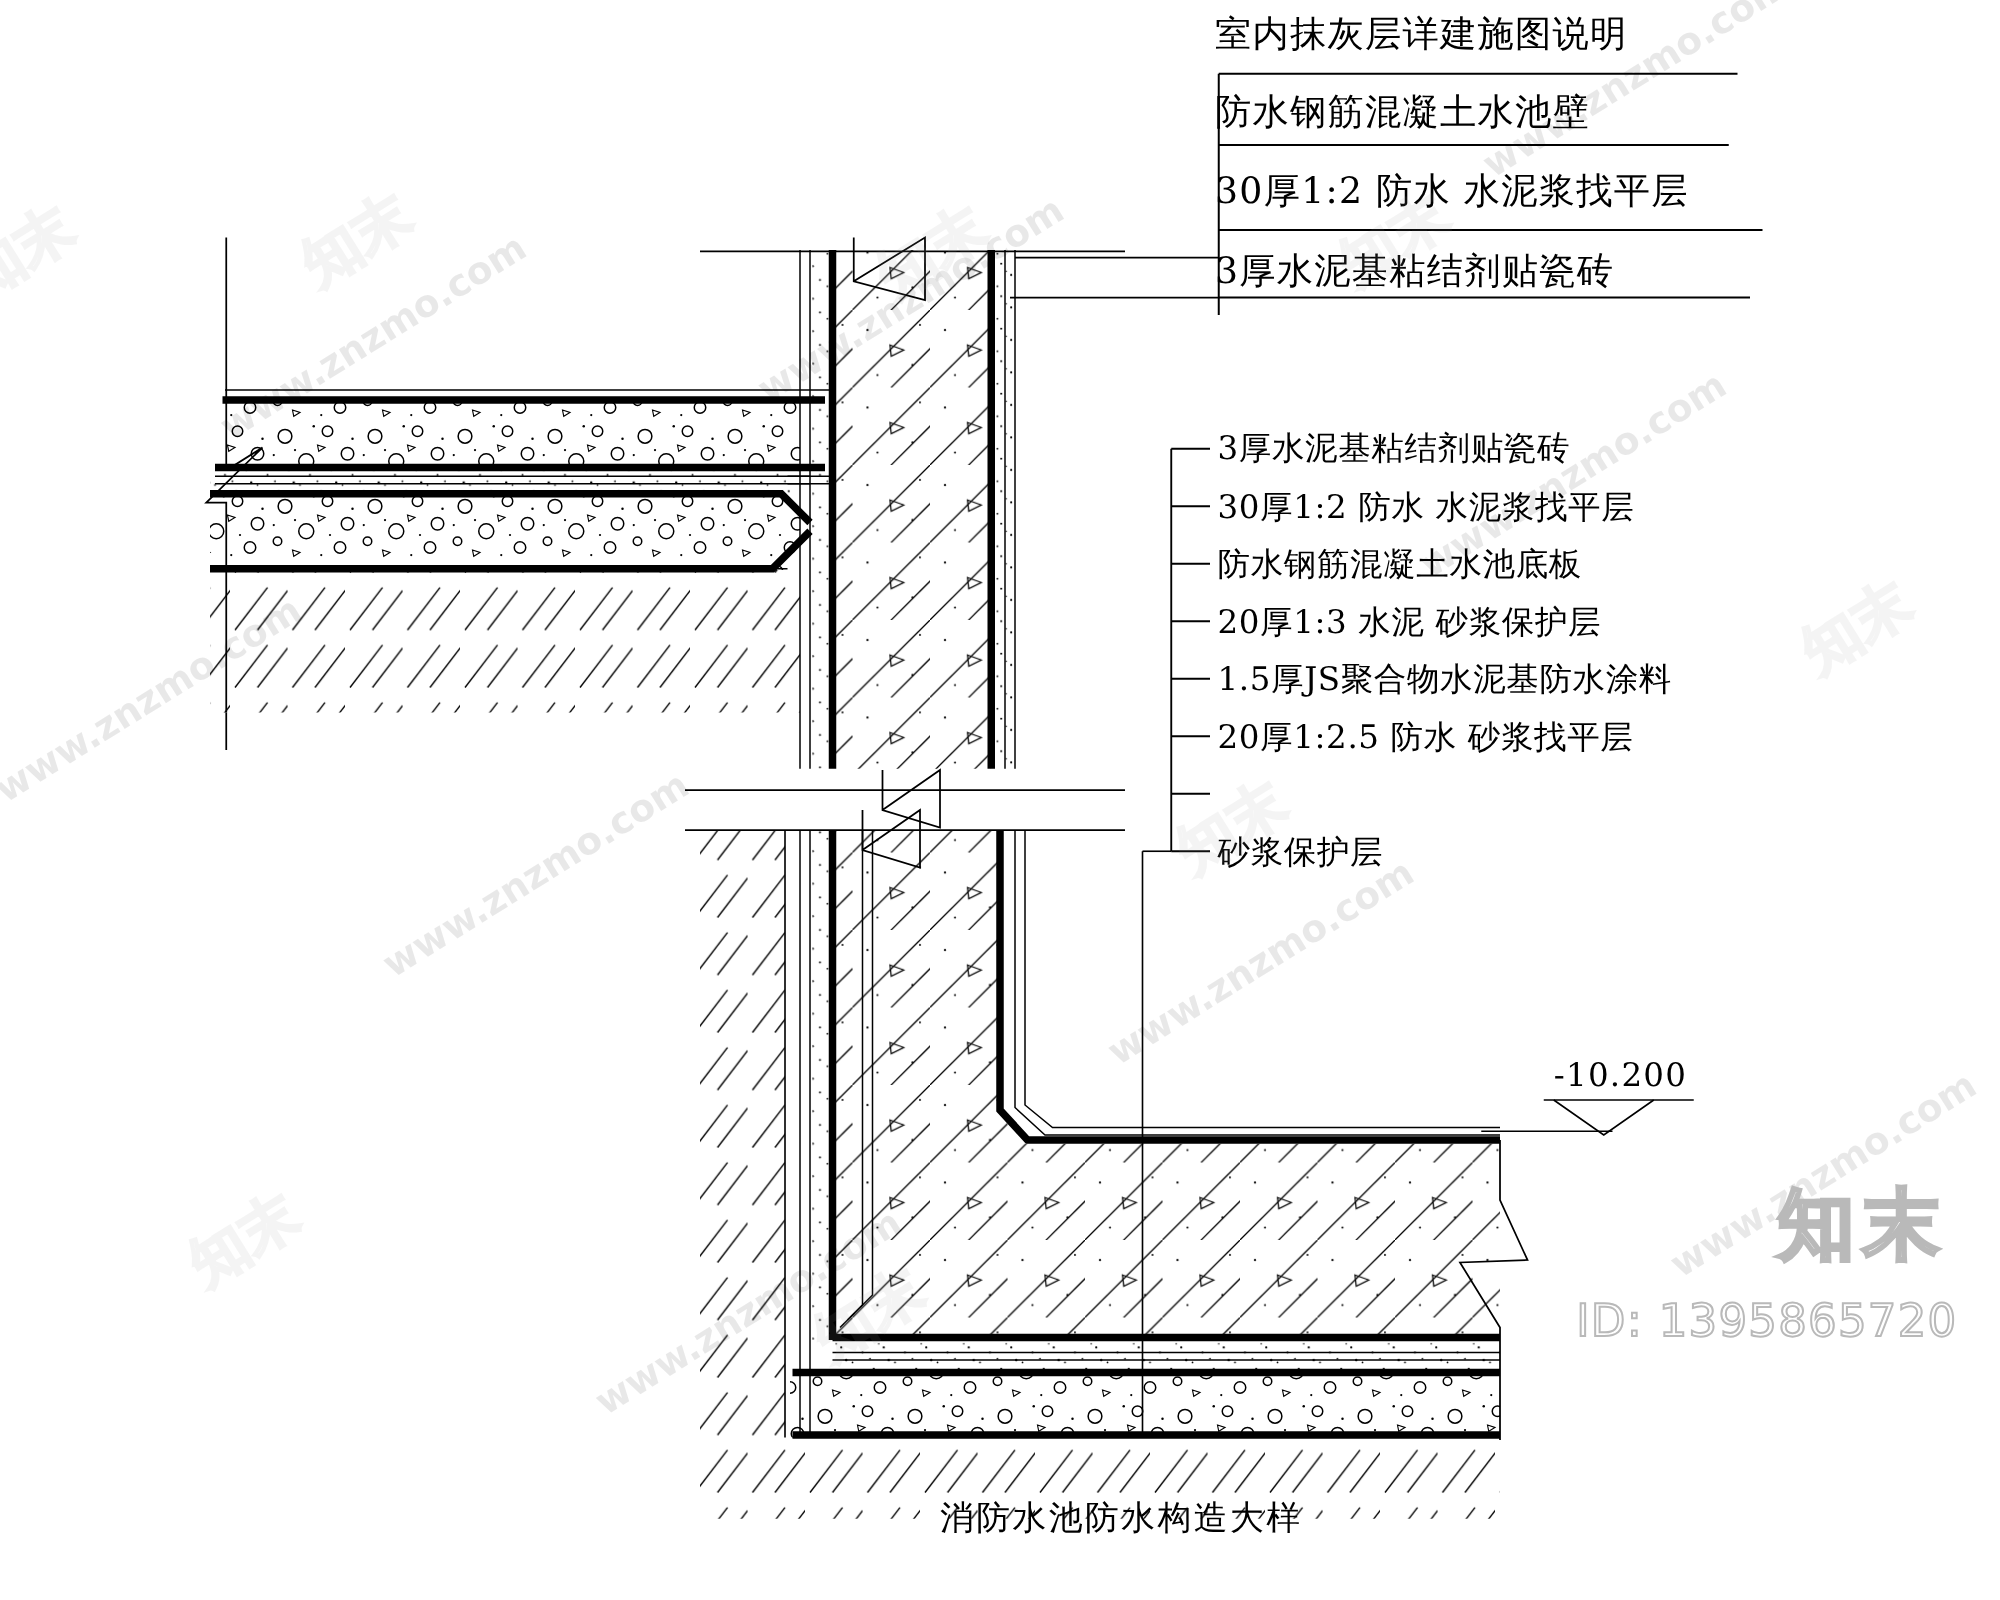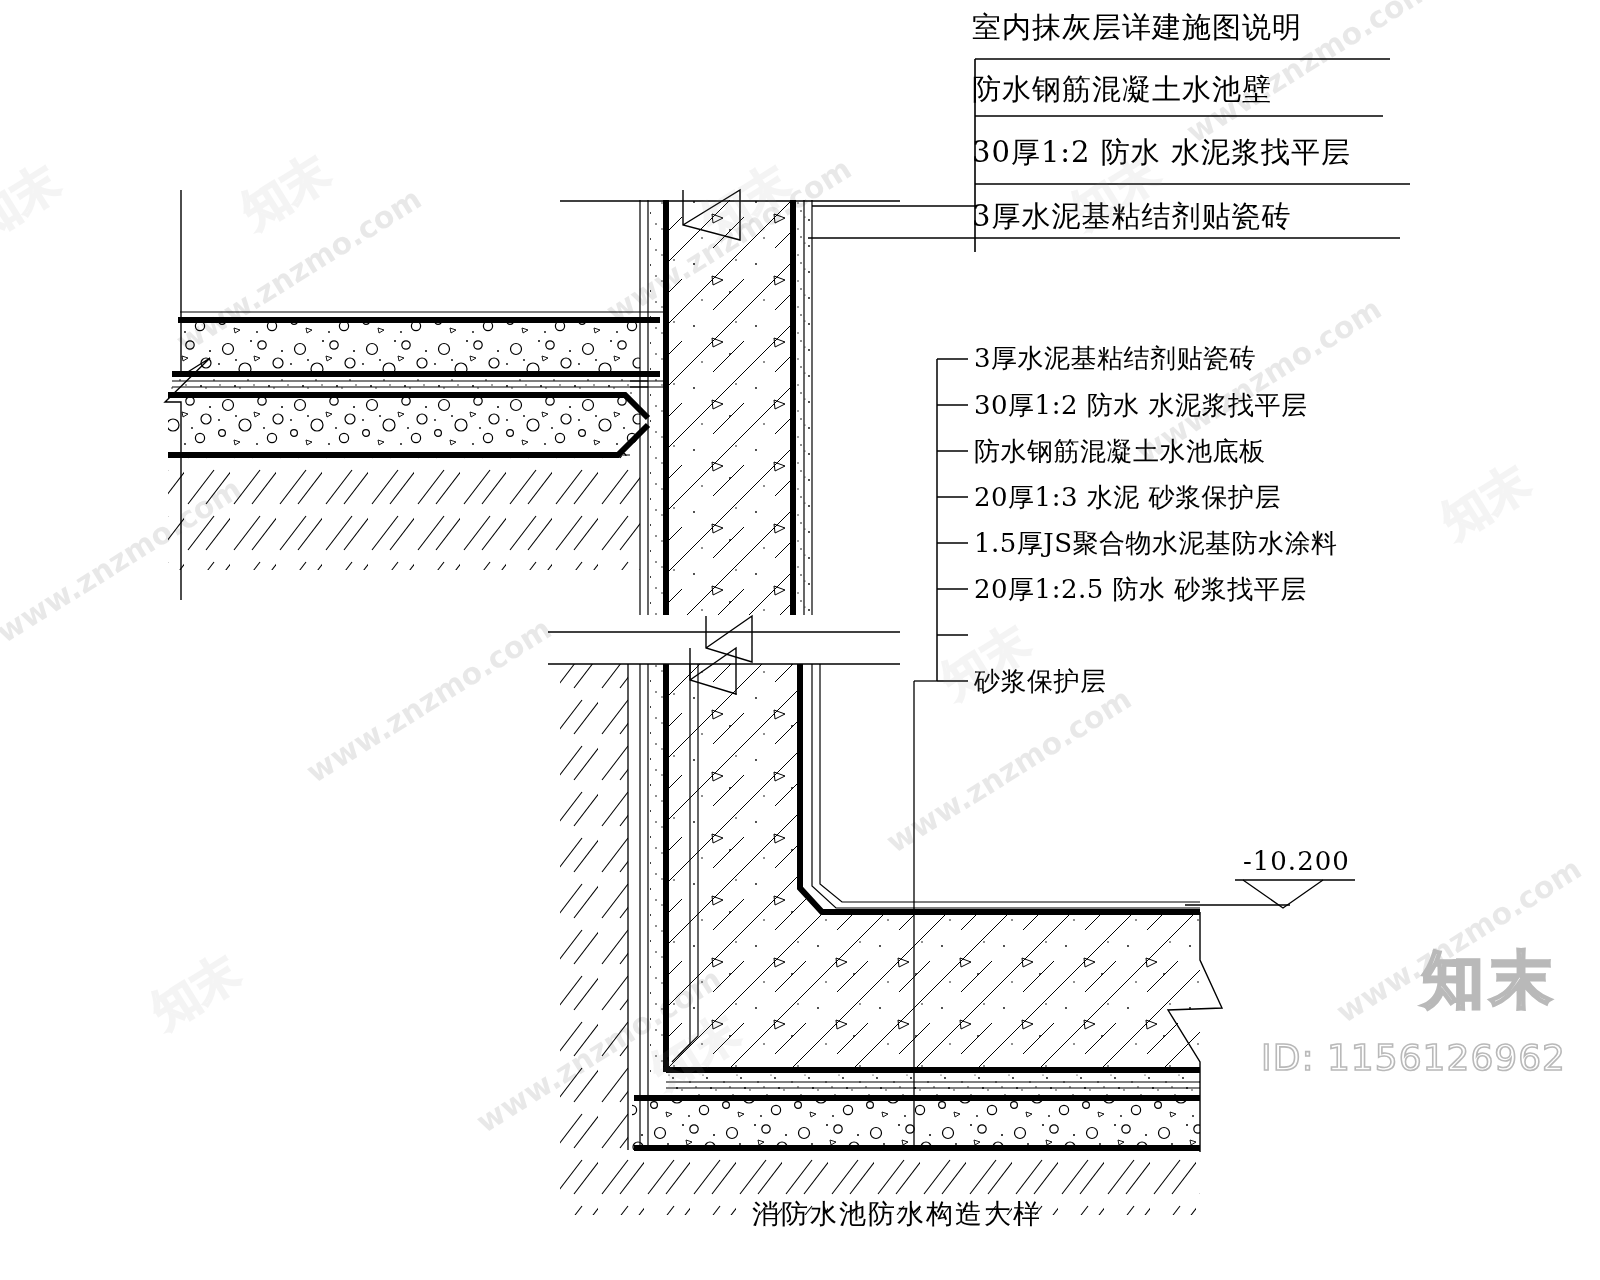--- a/index.html
+++ b/index.html
@@ -253,15 +253,15 @@
   <div class="wm-cjk" style="left:-40px;top:200px;">知末</div>
   <div class="wm-cjk" style="left:230px;top:190px;">知末</div>
   <div class="wm-cjk" style="left:140px;top:990px;">知末</div>
   <div class="wm-cjk" style="left:640px;top:1050px;">知末</div>
   <div class="wm-cjk" style="left:930px;top:660px;">知末</div>
   <div class="wm-cjk" style="left:1060px;top:190px;">知末</div>
   <div class="wm-cjk" style="left:1430px;top:500px;">知末</div>
   <div class="wm-cjk" style="left:690px;top:200px;">知末</div>
 
   <div id="wm-logo">知末</div>
-  <div id="wm-id">ID: 1156126962</div>
+  <div id="wm-id">ID: 1395865720</div>
 
 </div>
 
 </body></html>

